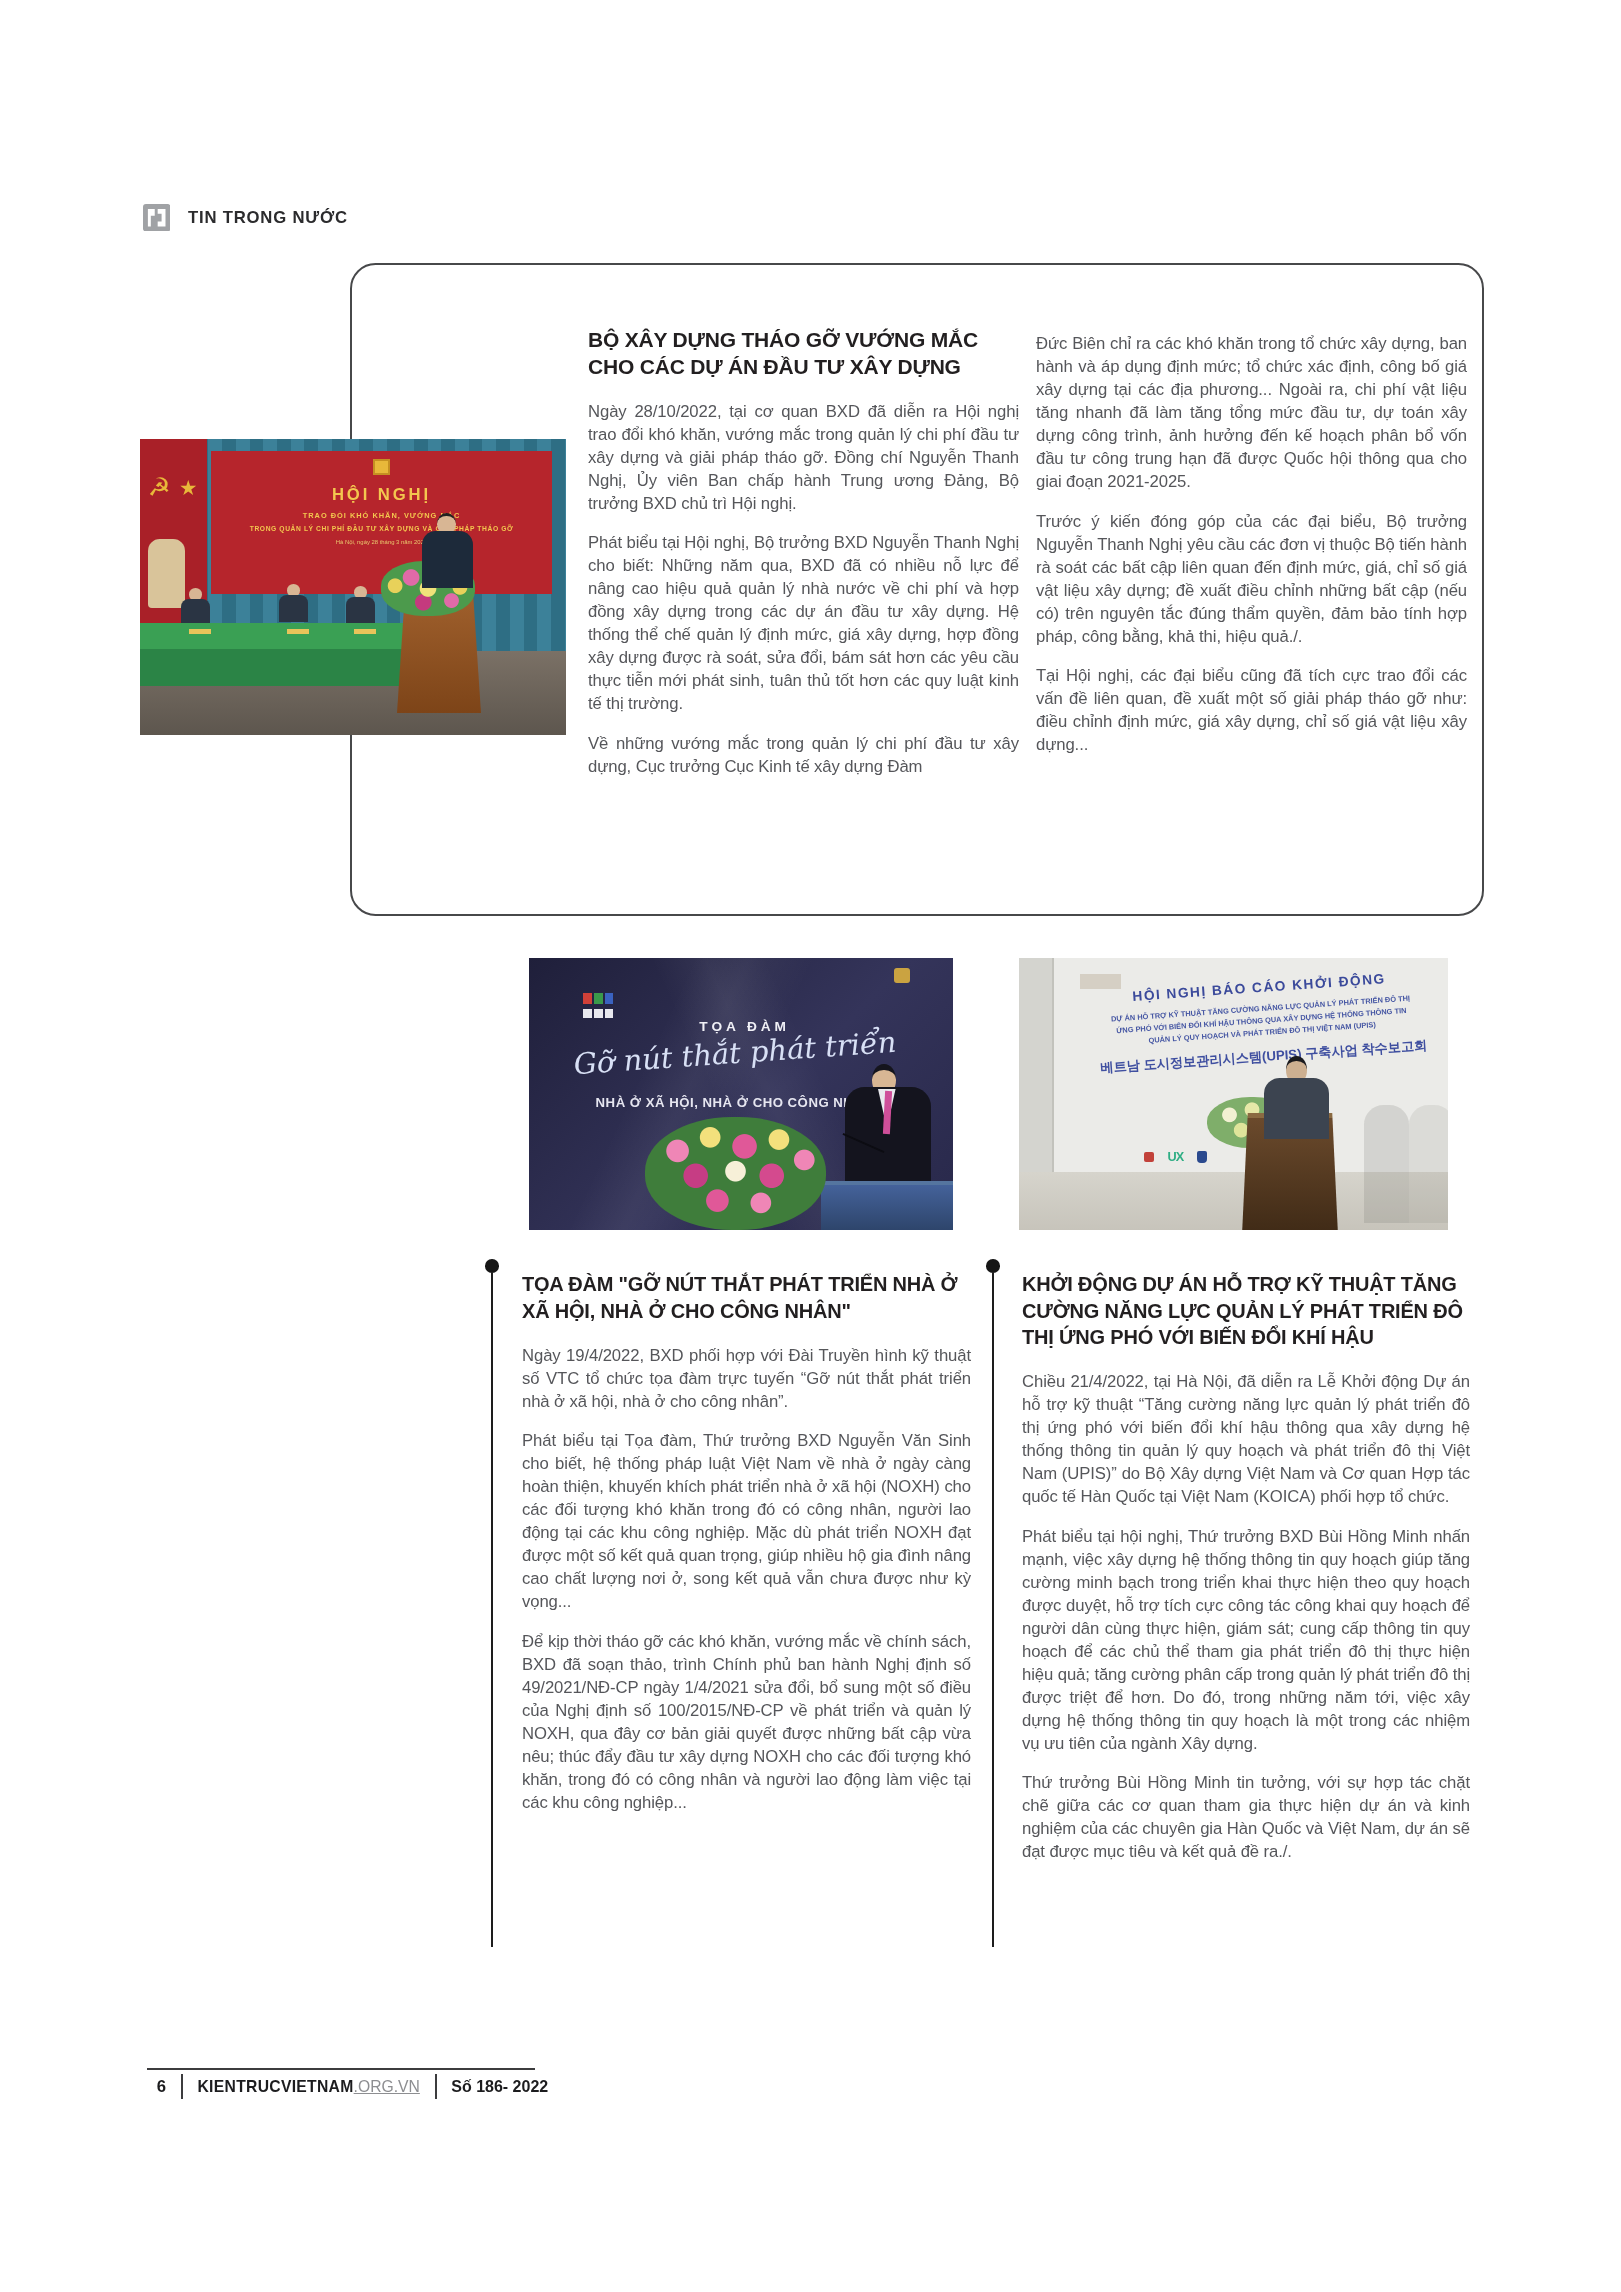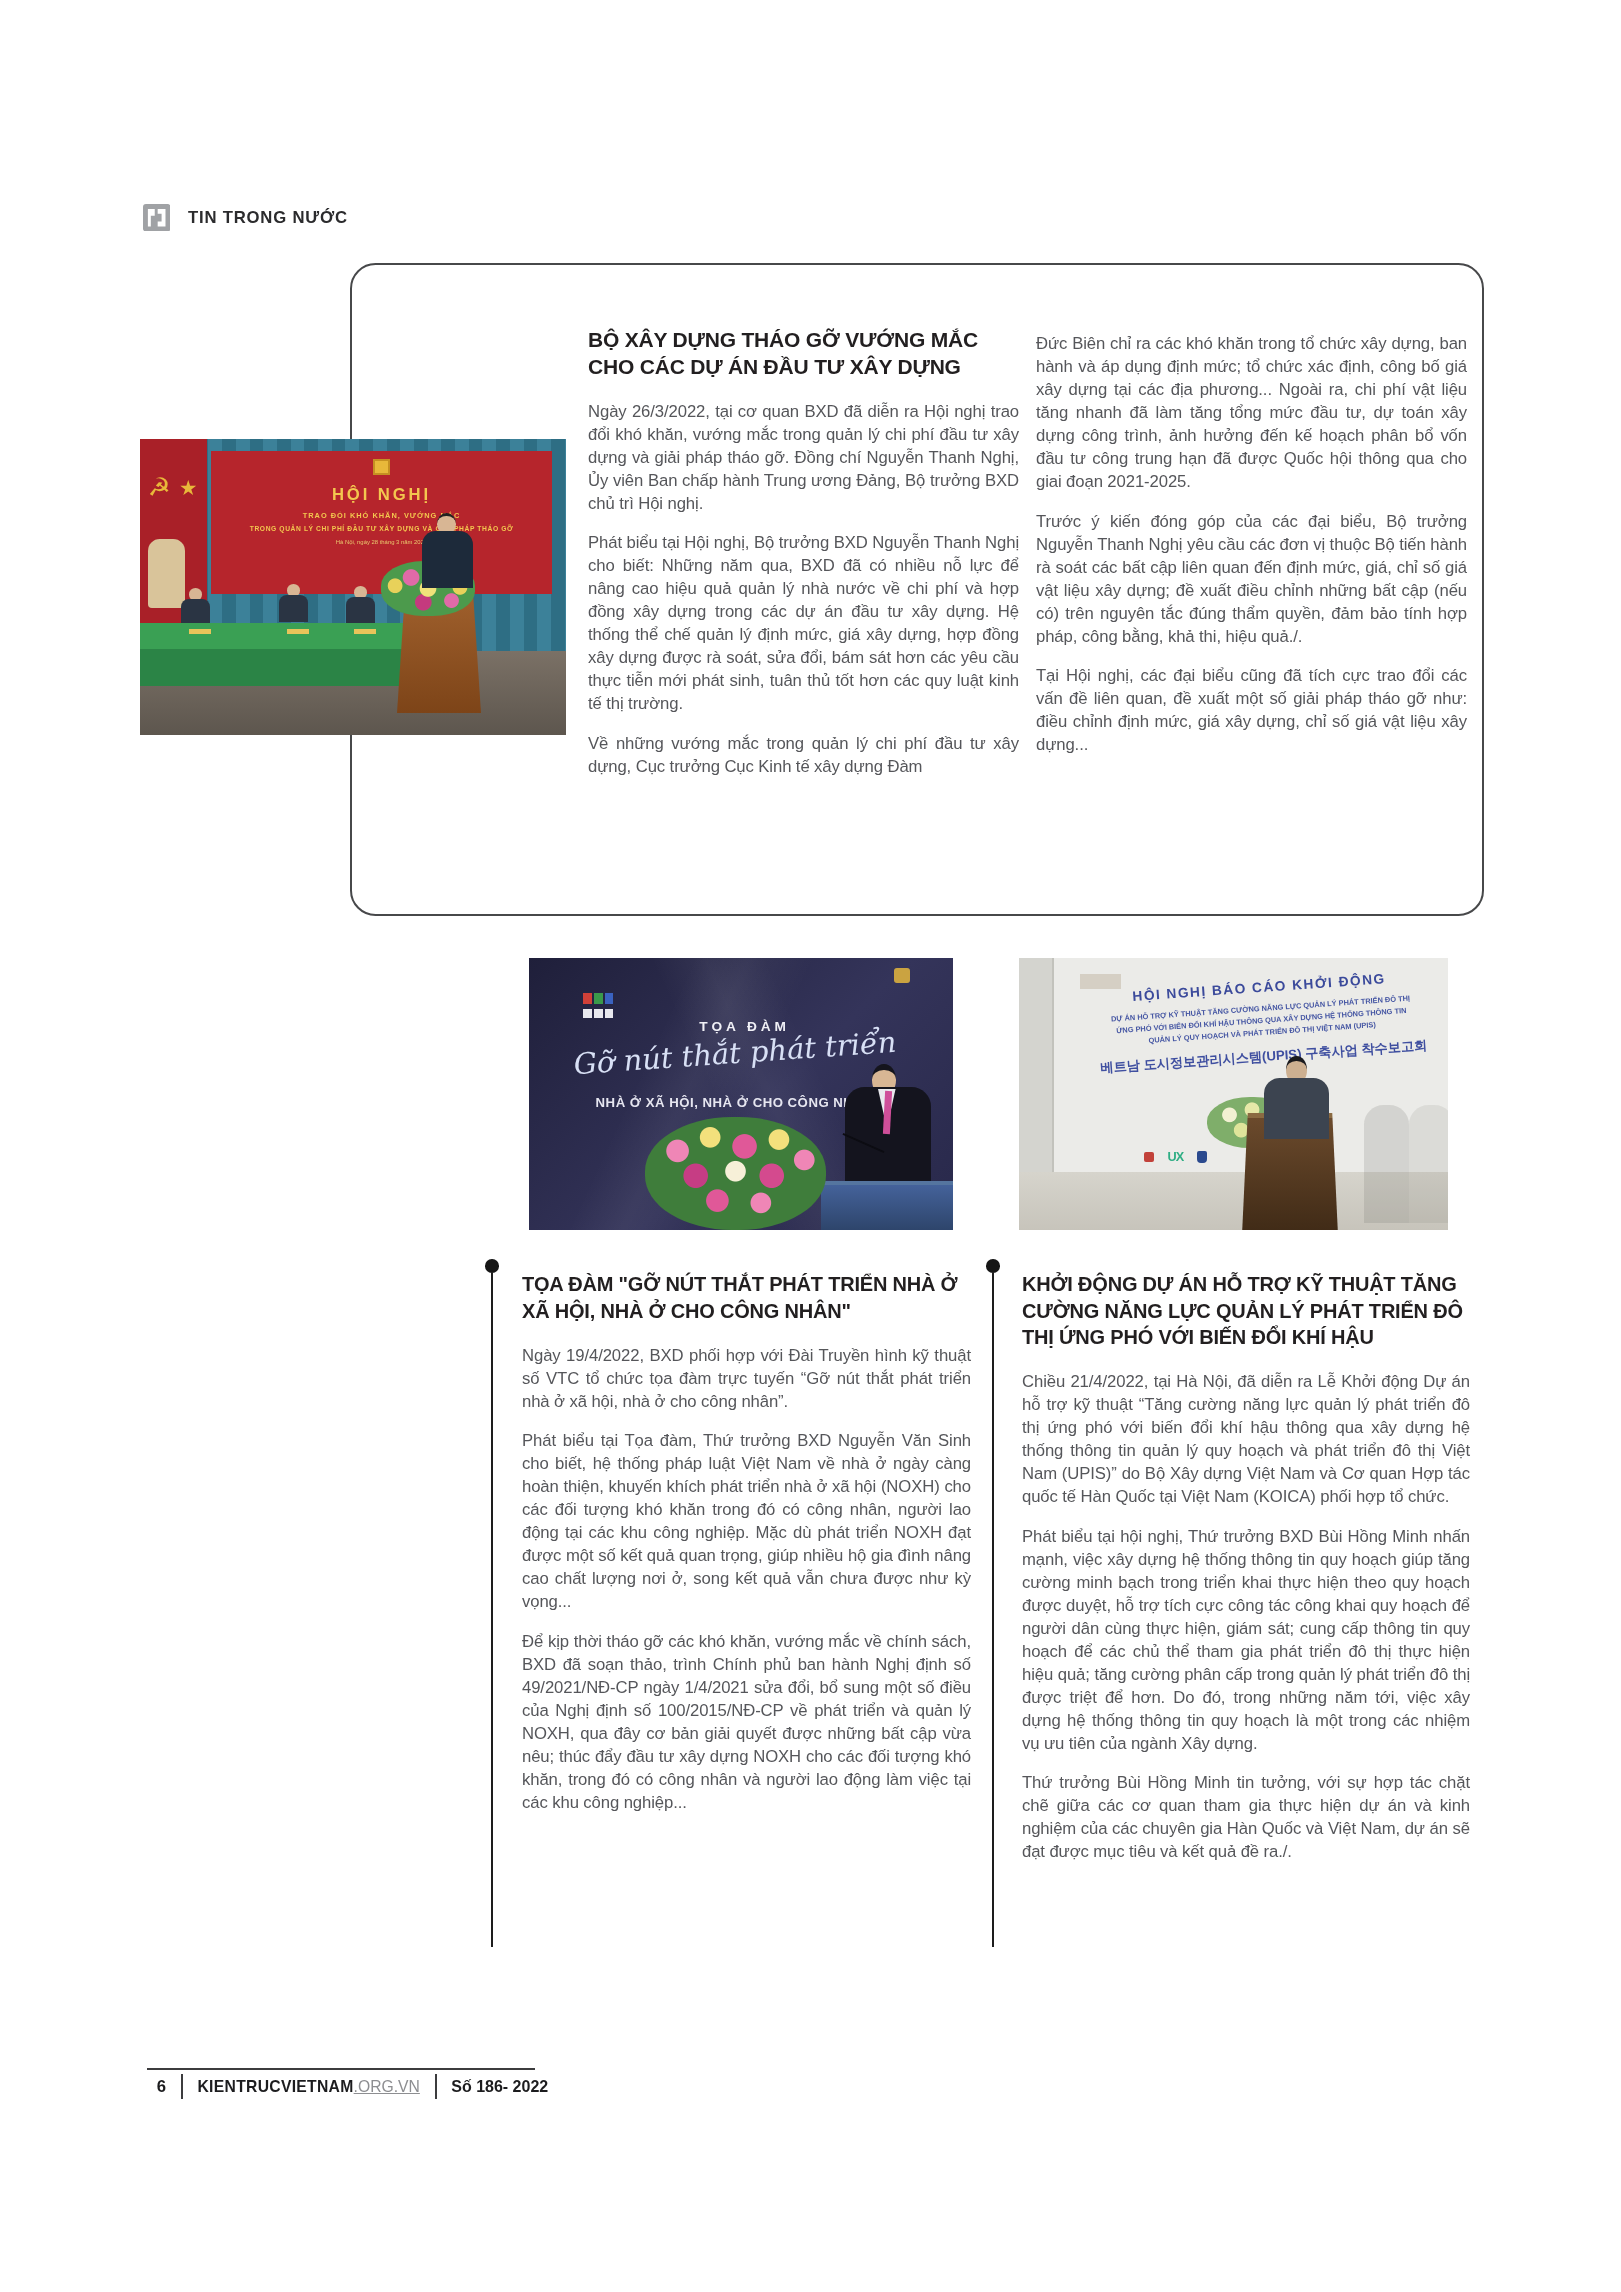--- a/index.html
+++ b/index.html
@@ -217,21 +217,21 @@
     <div class="pc-plate" style="left:147px;"></div>
     <div class="pc-plate" style="left:214px;"></div>
     <div class="pc-podium"></div>
     <div class="pc-bouq"></div>
     <div class="pc-man-h"></div>
     <div class="pc-man-b"></div>
   </div>
 
   <div class="a1col a1col1">
     <h1 class="a1-title">BỘ XÂY DỰNG THÁO GỠ VƯỚNG MẮC CHO CÁC DỰ ÁN ĐẦU TƯ XÂY DỰNG</h1>
-    <p class="body-p">Ngày 26/3/2022, tại cơ quan BXD đã diễn ra Hội nghị trao đổi khó khăn, vướng mắc trong quản lý chi phí đầu tư xây dựng và giải pháp tháo gỡ. Đồng chí Nguyễn Thanh Nghị, Ủy viên Ban chấp hành Trung ương Đảng, Bộ trưởng BXD chủ trì Hội nghị.</p>
+    <p class="body-p">Ngày 28/10/2022, tại cơ quan BXD đã diễn ra Hội nghị trao đổi khó khăn, vướng mắc trong quản lý chi phí đầu tư xây dựng và giải pháp tháo gỡ. Đồng chí Nguyễn Thanh Nghị, Ủy viên Ban chấp hành Trung ương Đảng, Bộ trưởng BXD chủ trì Hội nghị.</p>
     <p class="body-p">Phát biểu tại Hội nghị, Bộ trưởng BXD Nguyễn Thanh Nghị cho biết: Những năm qua, BXD đã có nhiều nỗ lực để nâng cao hiệu quả quản lý nhà nước về chi phí và hợp đồng xây dựng trong các dự án đầu tư xây dựng. Hệ thống thể chế quản lý định mức, giá xây dựng, hợp đồng xây dựng được rà soát, sửa đổi, bám sát hơn các yêu cầu thực tiễn mới phát sinh, tuân thủ tốt hơn các quy luật kinh tế thị trường.</p>
     <p class="body-p">Về những vướng mắc trong quản lý chi phí đầu tư xây dựng, Cục trưởng Cục Kinh tế xây dựng Đàm</p>
   </div>
 
   <div class="a1col a1col2">
     <p class="body-p">Đức Biên chỉ ra các khó khăn trong tổ chức xây dựng, ban hành và áp dụng định mức; tổ chức xác định, công bố giá xây dựng tại các địa phương... Ngoài ra, chi phí vật liệu tăng nhanh đã làm tăng tổng mức đầu tư, dự toán xây dựng công trình, ảnh hưởng đến kế hoạch phân bổ vốn đầu tư công trung hạn đã được Quốc hội thông qua cho giai đoạn 2021-2025.</p>
     <p class="body-p">Trước ý kiến đóng góp của các đại biểu, Bộ trưởng Nguyễn Thanh Nghị yêu cầu các đơn vị thuộc Bộ tiến hành rà soát các bất cập liên quan đến định mức, giá, chỉ số giá vật liệu xây dựng; đề xuất điều chỉnh những bất cập (nếu có) trên nguyên tắc đúng thẩm quyền, đảm bảo tính hợp pháp, công bằng, khả thi, hiệu quả./.</p>
     <p class="body-p">Tại Hội nghị, các đại biểu cũng đã tích cực trao đổi các vấn đề liên quan, đề xuất một số giải pháp tháo gỡ như: điều chỉnh định mức, giá xây dựng, chỉ số giá vật liệu xây dựng...</p>
   </div>
 

